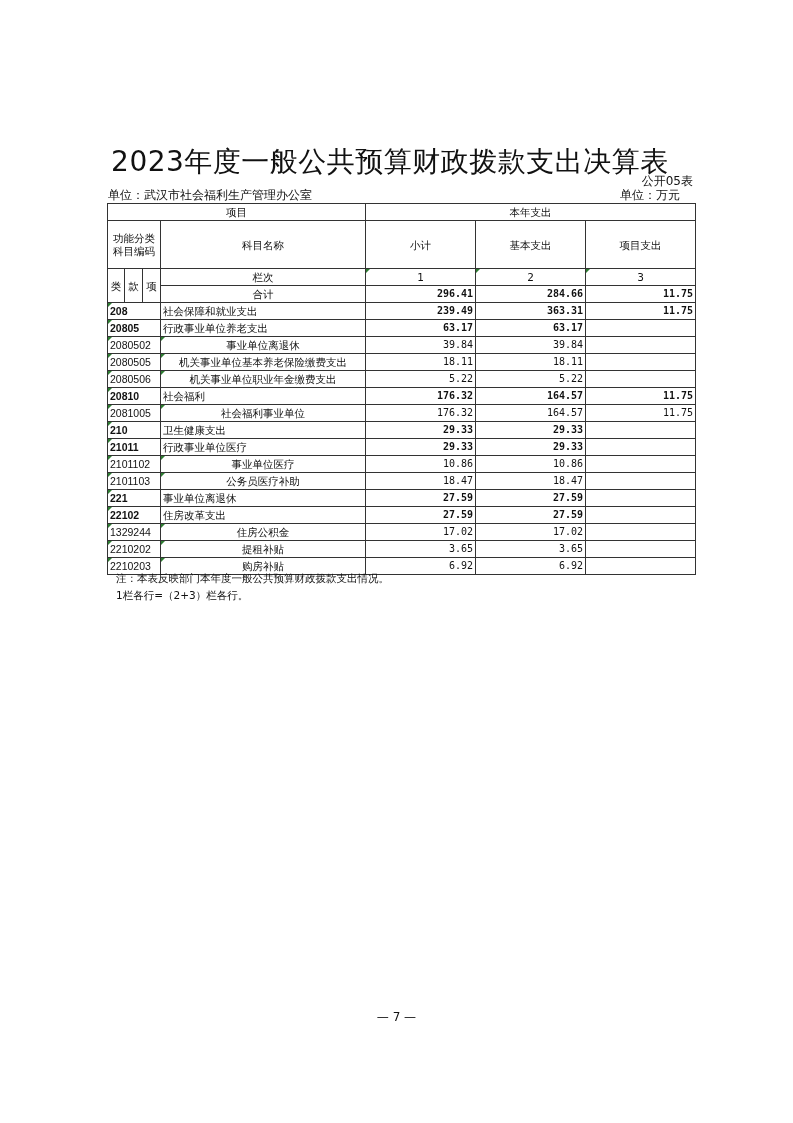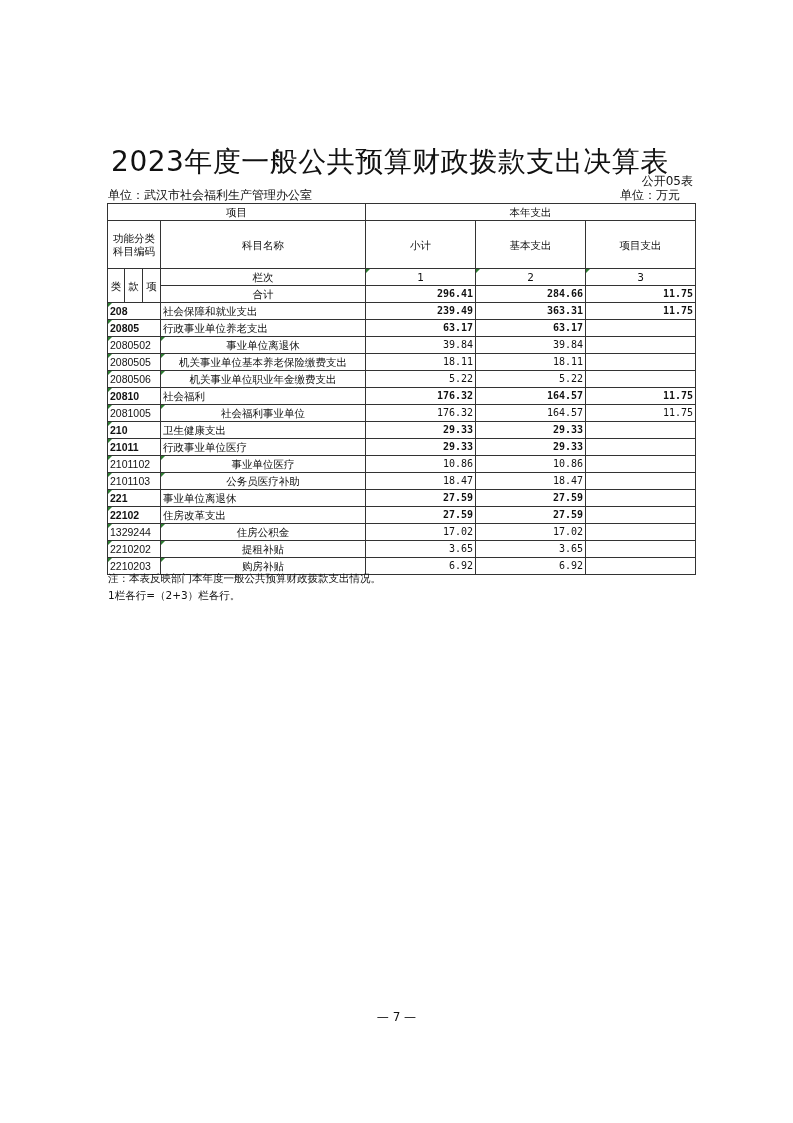--- a/index.html
+++ b/index.html
@@ -15,21 +15,21 @@
   table.budget td { border:1px solid #333; padding:0 2px; height:16px; line-height:16px;
                     overflow:hidden; white-space:nowrap; position:relative; }
   td.c { text-align:center; }
   td.r { text-align:right; font-family:"DejaVu Sans Mono", "Liberation Mono", monospace; font-size:10px; }
   td.code { font-family:Liberation Sans, sans-serif; font-size:10.5px; }
   td.indent { padding-left:12px;text-align:center; }
   tr.bold td.r, tr.bold td.code { font-weight:bold; }
   tr.hdr2 td { height:47px; }
   .tri::before { content:""; position:absolute; left:0; top:0; width:0; height:0;
                  border-top:4px solid #2e7d32; border-right:4px solid transparent; }
-  .note { position:absolute; left:108px; font-size:10.5px; color:#111; }
+  .note { position:absolute; left:116px; font-size:10.5px; color:#111; }
   .page-no { position:absolute; left:0; width:793px; top:1010px; text-align:center; font-size:12px; }
 </style>
 </head>
 <body>
 
 <div class="title">2023年度一般公共预算财政拨款支出决算表</div>
 <div class="form-no">公开05表</div>
 <div class="unit-left">单位：武汉市社会福利生产管理办公室</div>
 <div class="unit-right">单位：万元</div>
 

